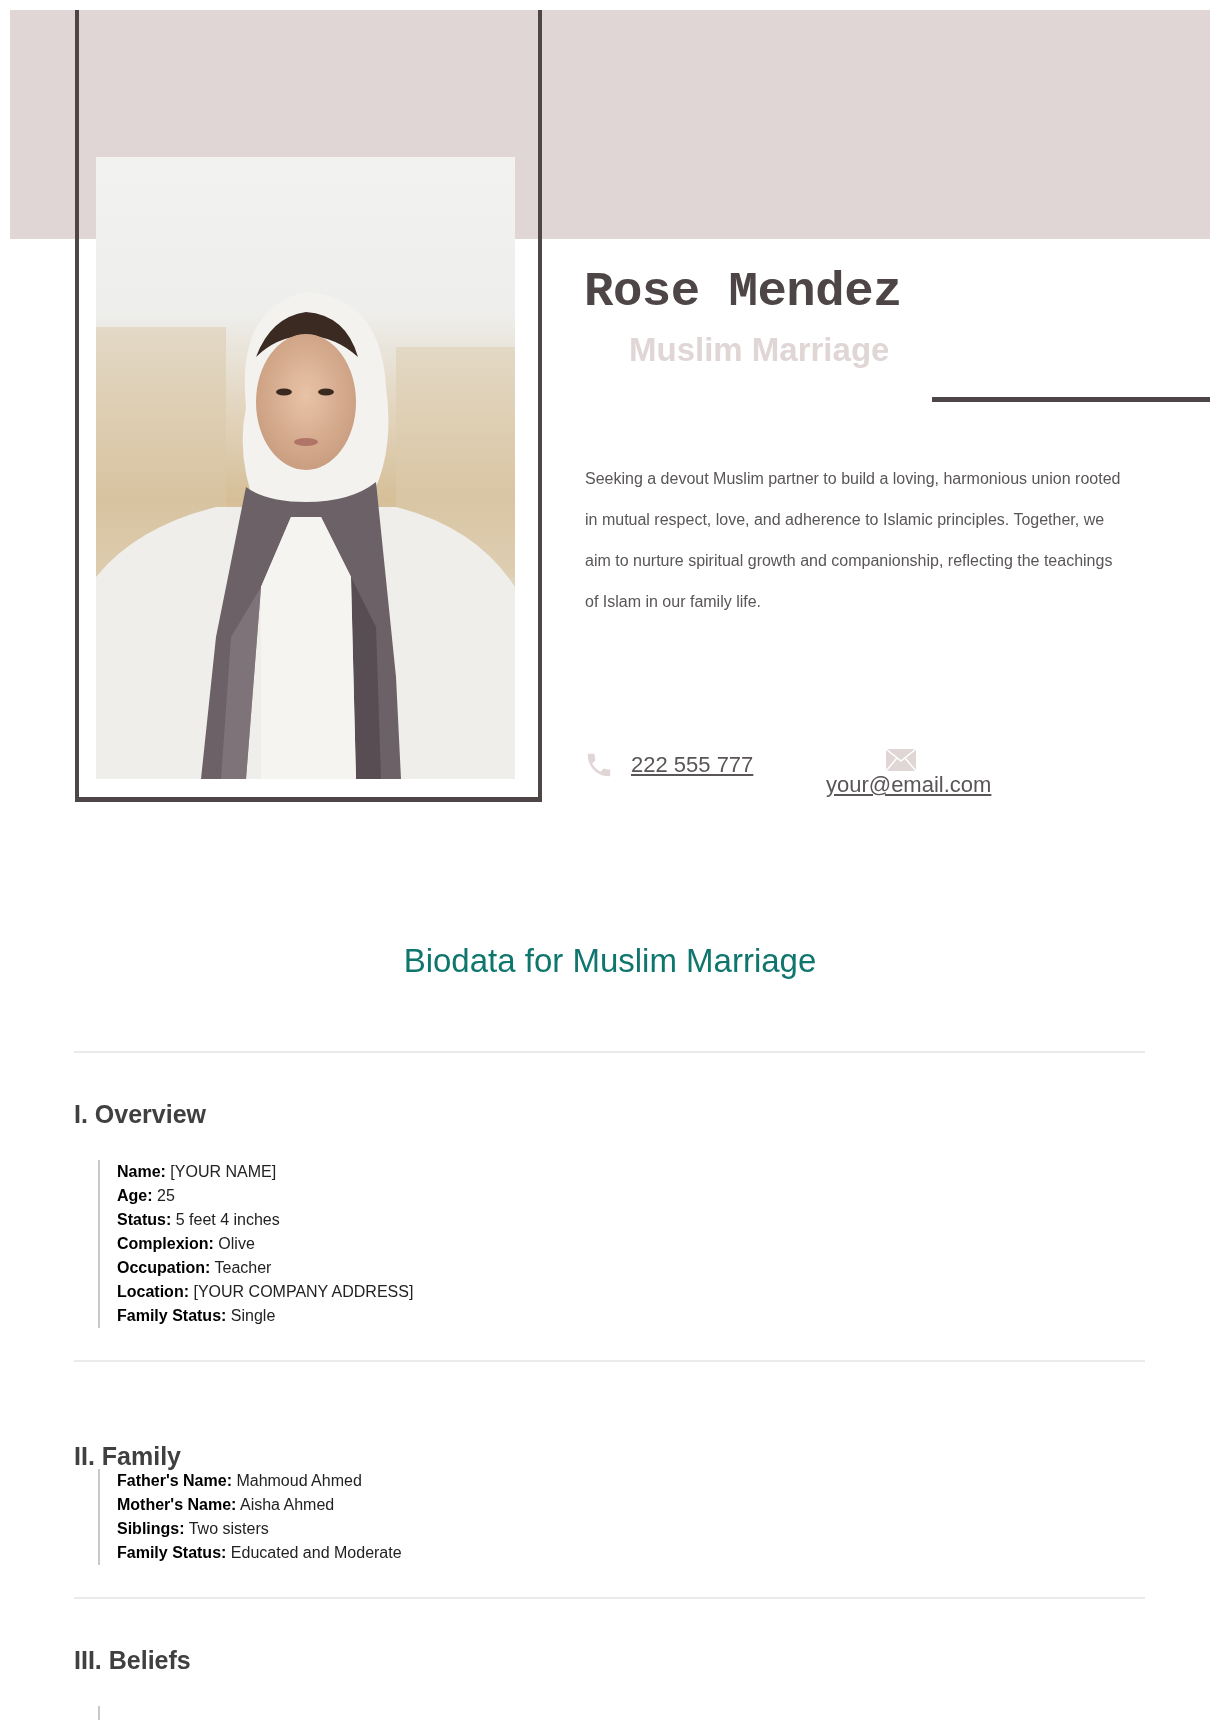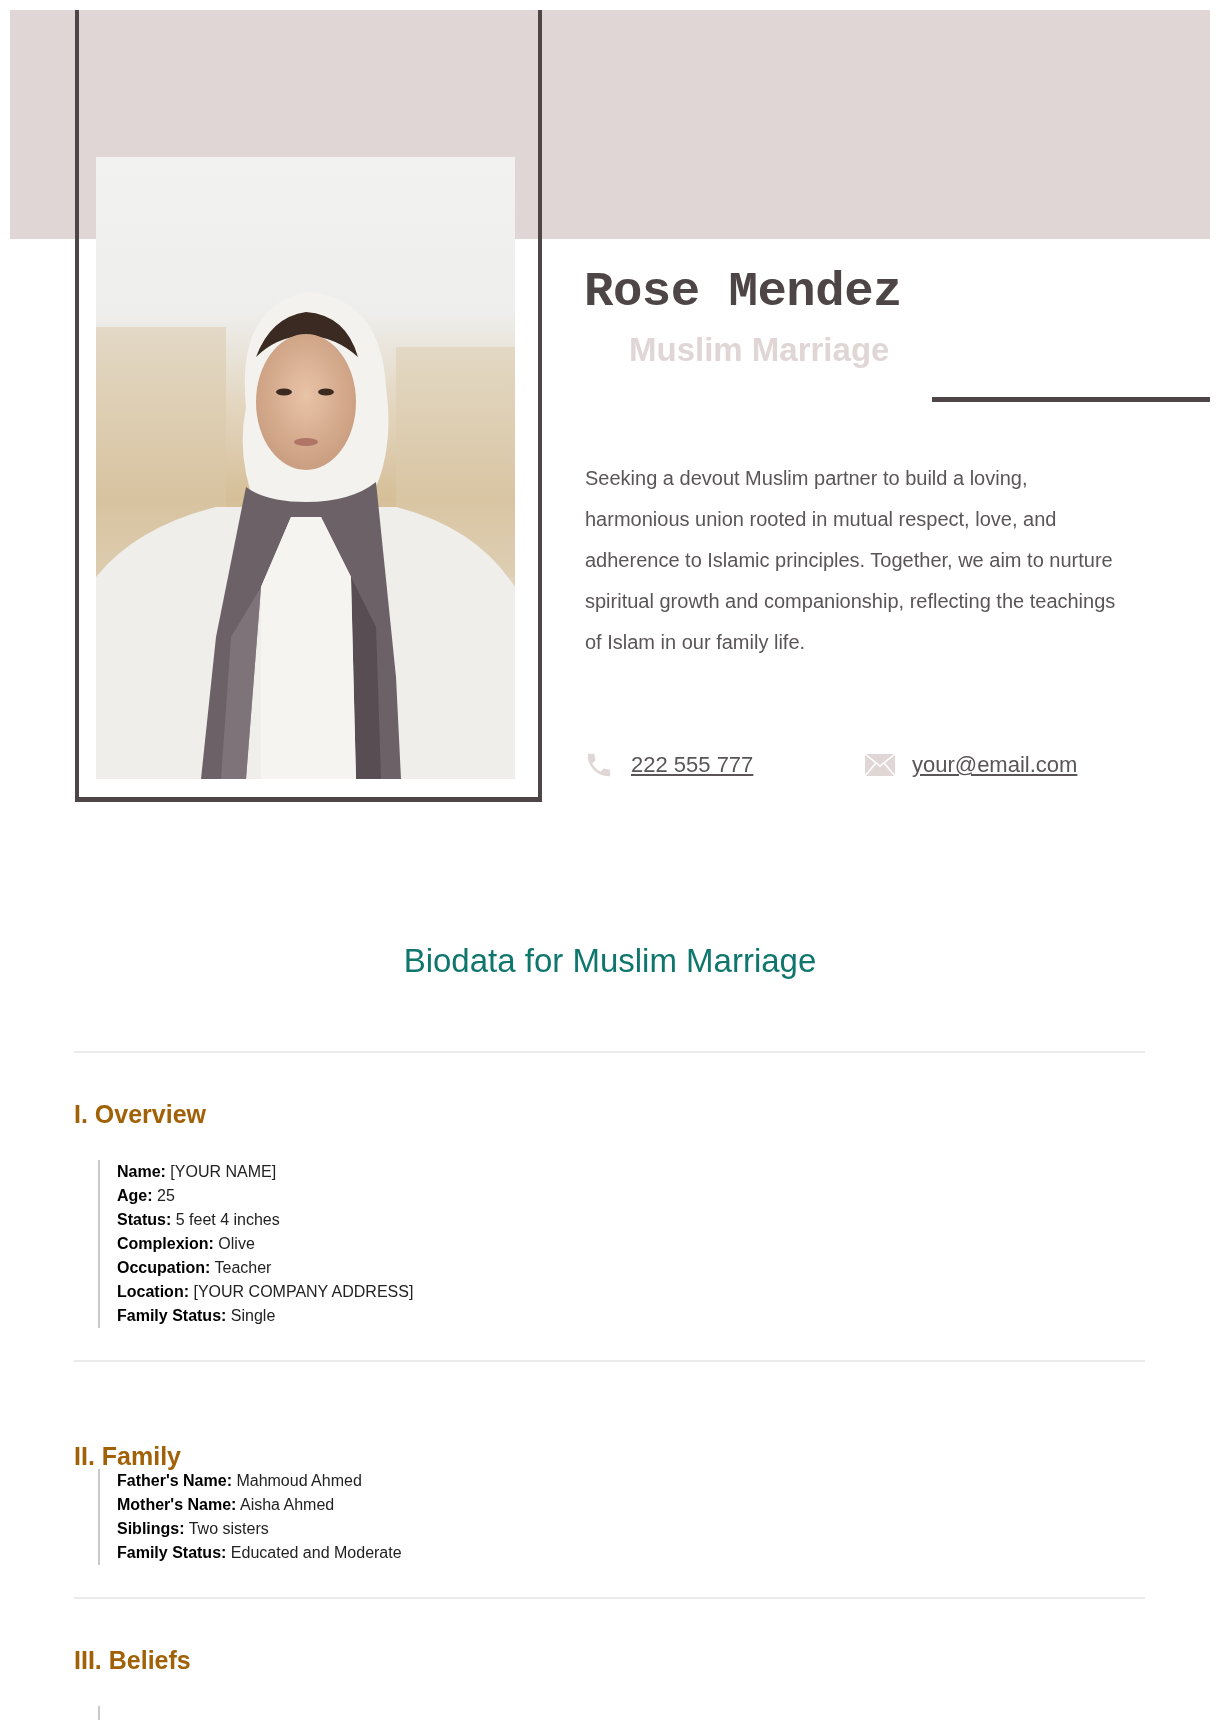--- a/index.html
+++ b/index.html
@@ -13,33 +13,33 @@
 
   .photo { position: absolute; left: 96px; top: 157px; width: 419px; height: 622px; overflow: hidden;
            background: linear-gradient(180deg, #f1f1f0 0%, #efefed 22%, #e6ddcd 40%, #d9c4a0 55%, #e2d3bb 70%, #ebe6de 100%); }
   .photo svg { display: block; width: 100%; height: 100%; }
 
   .name { position: absolute; left: 584px; top: 268px; font-size: 49px; font-weight: 700; color: #4e4546; letter-spacing: -0.5px; line-height: 1; font-family: Liberation Mono, monospace; }
   .subtitle { position: absolute; left: 585px; top: 333px; font-size: 33px; font-weight: 700; color: #e0d6d6; line-height: 1; margin-left: 44px; }
 
   .accent-line { position: absolute; left: 932px; top: 397px; width: 278px; height: 5px; background: #4e4546; }
 
-  .intro { position: absolute; left: 585px; top: 458px; width: 540px; font-size: 20px; line-height: 41px; color: #5a5556; }
+  .intro { position: absolute; left: 585px; top: 458px; width: 540px; font-size: 16px; line-height: 41px; color: #5a5556; }
 
   .contact { position: absolute; top: 748px; height: 34px; display: flex; align-items: center; }
   .contact.phone { left: 583px; }
-  .contact.email { left: 864px; }
+  .contact.email { left: 826px; flex-direction: column; }
   .contact .ico { width: 32px; height: 32px; display: flex; align-items: center; justify-content: center; margin-right: 16px; }
   .contact .txt { font-size: 22px; color: #5a5556; text-decoration: underline; }
 
   .doc-title { position: absolute; left: 0; width: 1220px; top: 942px; text-align: center; font-size: 33px; font-weight: 400; color: #0f766e; }
 
   .divider { position: absolute; left: 74px; width: 1071px; height: 2px; background: #ebebeb; }
 
-  .section-heading { position: absolute; left: 74px; font-size: 25px; font-weight: 700; color: #a16207; line-height: 1; }
+  .section-heading { position: absolute; left: 74px; font-size: 25px; font-weight: 700; color: #404040; line-height: 1; }
 
   .bq { position: absolute; left: 98px; border-left: 2px solid #c9c9c9; padding-left: 17px; }
   .bq .row { font-size: 16px; line-height: 24px; color: #222; white-space: nowrap; }
   .bq .row b { font-weight: 700; color: #000; text-align: right; }
 </style>
 </head>
 <body>
 
 <div class="band"></div>
 

